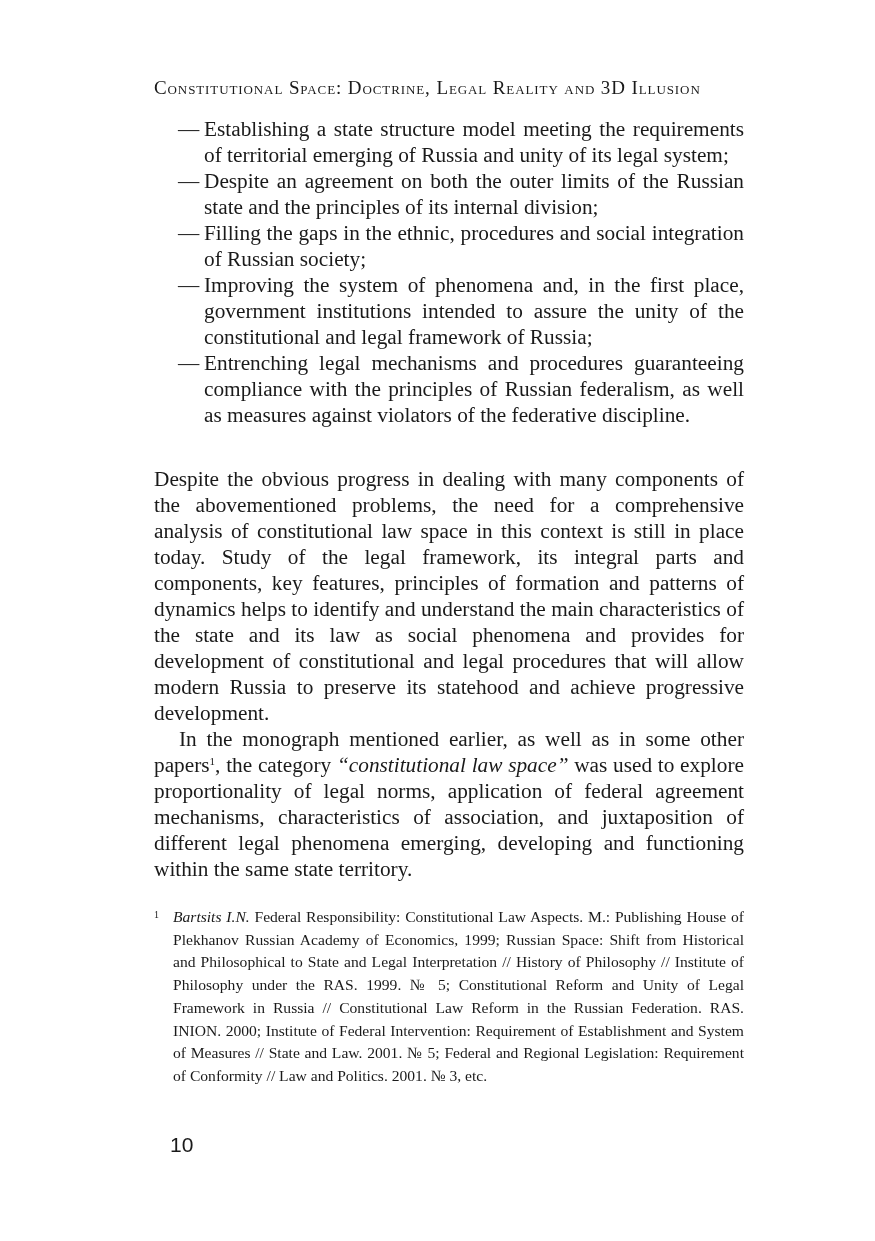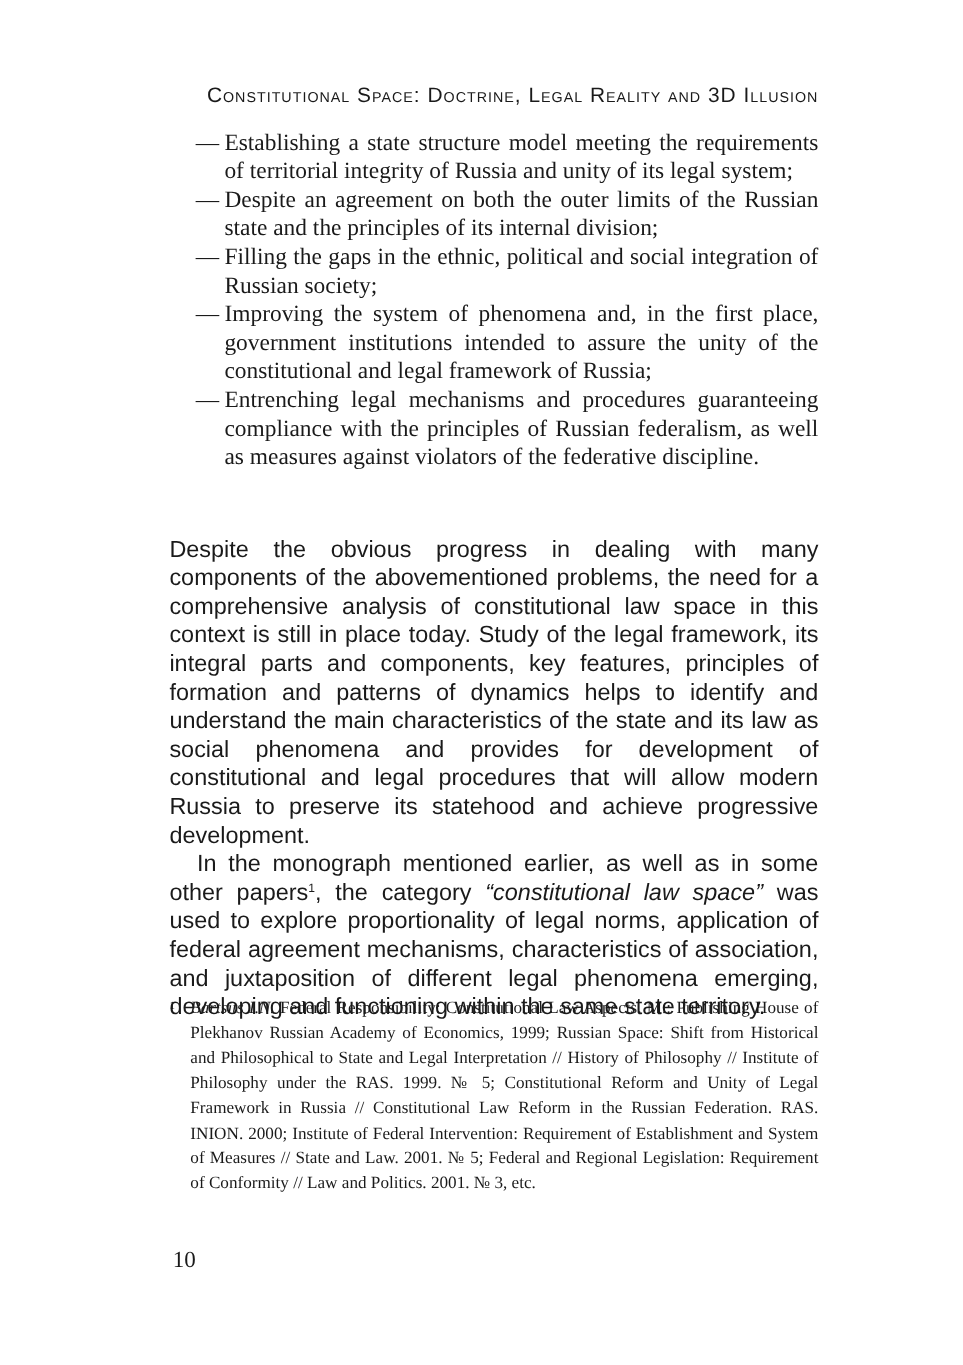--- a/index.html
+++ b/index.html
@@ -1,45 +1,45 @@
 <!DOCTYPE html>
 <html><head>
 <meta charset="utf-8">
 <style>
   html, body { margin: 0; padding: 0; background: #ffffff; }
   body { width: 875px; height: 1241px; position: relative; overflow: hidden;
          font-family: "DejaVu Serif", "Liberation Serif", serif; color: #1a1a1a; }
   .page { position: absolute; left: 154px; top: 0; width: 590px; }
-  .running-head { position: absolute; top: 77px; left: 0; width: 590px; text-align: right;
-    font-family: Liberation Sans, sans-serif; font-variant: small-caps; font-size: 19px; letter-spacing: 0.9px; white-space: nowrap; }
+  .running-head { position: absolute; top: 77px; left: 0; width: 590px; text-align: left;
+    font-family: Liberation Serif, serif; font-variant: small-caps; font-size: 19px; letter-spacing: 0.9px; white-space: nowrap; }
   .list { position: absolute; top: 116px; left: 24px; width: 566px; margin: 0; padding: 0; list-style: none;
     font-family: "Liberation Serif", serif; font-size: 21.3px; line-height: 26px; }
   .list li { position: relative; padding-left: 26px; text-align: justify; text-align-last: left; }
   .dash { position: absolute; left: 0; top: 0; }
-  .body-text { position: absolute; top: 486px; left: 0; width: 590px;
-    font-family: Liberation Sans, sans-serif; font-size: 21.3px; line-height: 26px; text-align: justify; }
+  .body-text { position: absolute; top: 466px; left: 0; width: 590px;
+    font-family: Liberation Serif, serif; font-size: 21.3px; line-height: 26px; text-align: justify; }
   .body-text p { margin: 0; }
   .body-text p.indent { text-indent: 25px; }
   .body-text sup { font-size: 11px; line-height: 0; vertical-align: 7px; }
   .footnote { position: absolute; top: 906px; left: 0; width: 590px; font-family: "Liberation Serif", serif;
     font-size: 15.6px; line-height: 22.7px; text-align: justify; text-align-last: left; padding-left: 19px; box-sizing: border-box; }
   .fn-mark { position: absolute; left: 0; top: -2px; font-size: 10px; }
-  .page-number { position: absolute; top: 1133px; left: 3px; font-family: Liberation Serif, serif; font-size: 21px; }
+  .page-number { position: absolute; top: 1133px; left: 16px; font-family: Liberation Sans, sans-serif; font-size: 21px; }
   i { font-style: italic; }
 </style>
 </head>
 <body>
 
 <div class="page">
   <div class="running-head">Constitutional Space: Doctrine, Legal Reality and 3D Illusion</div>
 
   <ul class="list">
-    <li><span class="dash">—</span><span>Establishing a state structure model meeting the requirements of territorial integrity of Russia and unity of its legal system;</span></li>
+    <li><span class="dash">—</span><span>Establishing a state structure model meeting the requirements of territorial emerging of Russia and unity of its legal system;</span></li>
     <li><span class="dash">—</span><span>Despite an agreement on both the outer limits of the Russian state and the principles of its internal division;</span></li>
-    <li><span class="dash">—</span><span>Filling the gaps in the ethnic, political and social integration of Russian society;</span></li>
+    <li><span class="dash">—</span><span>Filling the gaps in the ethnic, procedures and social integration of Russian society;</span></li>
     <li><span class="dash">—</span><span>Improving the system of phenomena and, in the first place, government institutions intended to assure the unity of the constitutional and legal framework of Russia;</span></li>
     <li><span class="dash">—</span><span>Entrenching legal mechanisms and procedures guaranteeing compliance with the principles of Russian federalism, as well as measures against violators of the federative discipline.</span></li>
   </ul>
 
   <div class="body-text">
     <p>Despite the obvious progress in dealing with many components of the abovementioned problems, the need for a comprehensive analysis of constitutional law space in this context is still in place today. Study of the legal framework, its integral parts and components, key features, principles of formation and patterns of dynamics helps to identify and understand the main characteristics of the state and its law as social phenomena and provides for development of constitutional and legal procedures that will allow modern Russia to preserve its statehood and achieve progressive development.</p>
     <p class="indent"><span>In the monograph mentioned earlier, as well as in some other papers</span><sup>1</sup><span>, the category </span><i>“constitutional law space”</i><span> was used to explore proportionality of legal norms, application of federal agreement mechanisms, characteristics of association, and juxtaposition of different legal phenomena emerging, developing and functioning within the same state territory.</span></p>
   </div>
 
   <div class="footnote">

